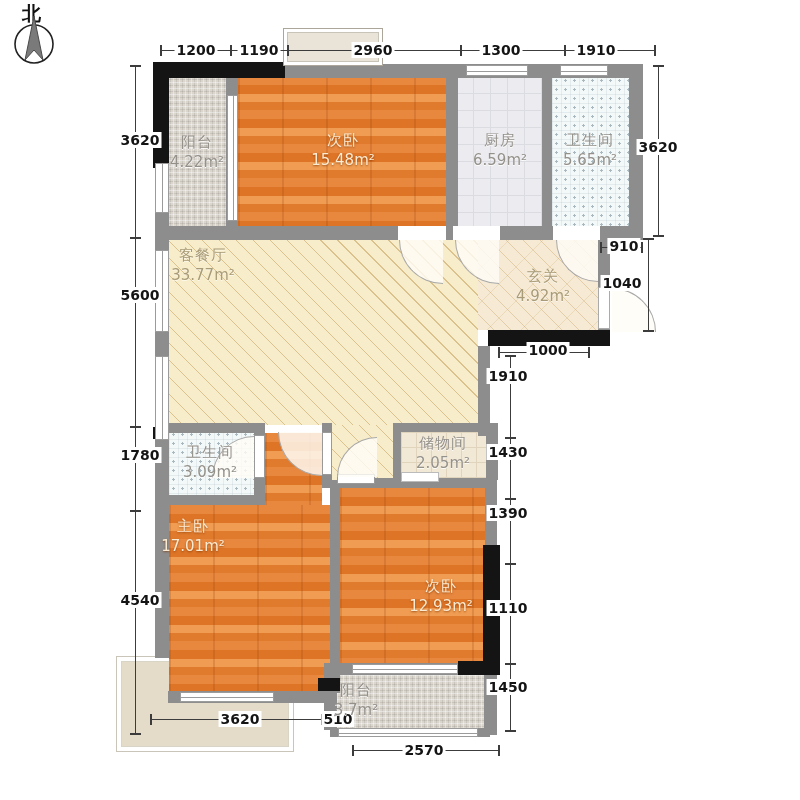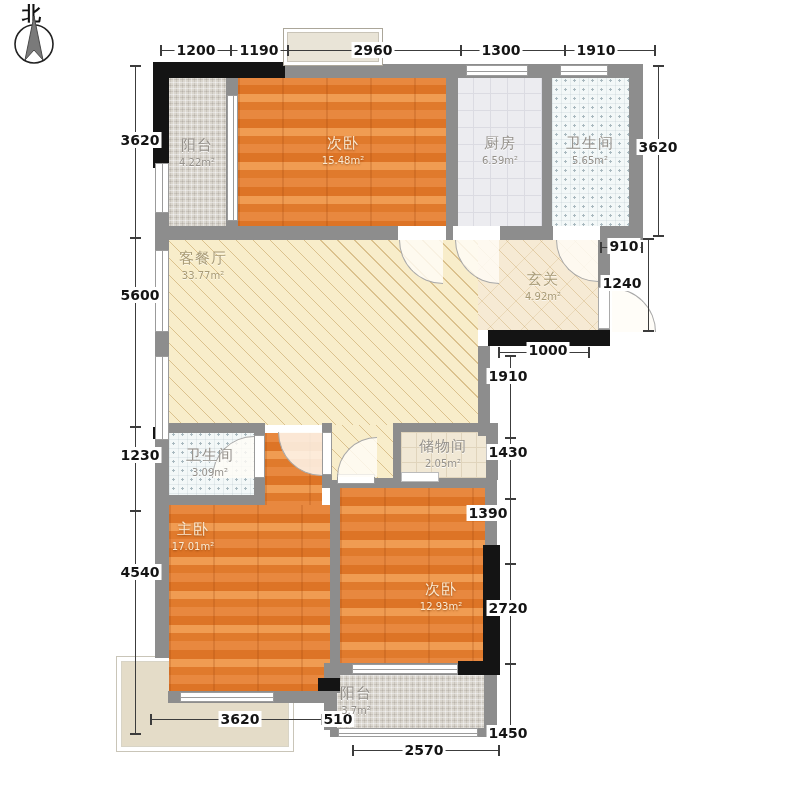--- a/index.html
+++ b/index.html
@@ -47,21 +47,21 @@
   .window.h::after{left:0;right:0;top:50%;height:1px;}
   .window.v::after{top:0;bottom:0;left:50%;width:1px;}
   .leaf{background:#fff;border:1px solid #999;}
   .arc{background:rgba(255,253,246,0.82);}
   .arc.bl{border-bottom-left-radius:100%;border-left:1.5px solid #A8A8A8;border-bottom:1.5px solid #A8A8A8;}
   .arc.tl{border-top-left-radius:100%;border-left:1.5px solid #A8A8A8;border-top:1.5px solid #A8A8A8;}
   .arc.tr{border-top-right-radius:100%;border-right:1.5px solid #A8A8A8;border-top:1.5px solid #A8A8A8;}
   
   .rlabel{position:absolute;text-align:center;line-height:1.3;transform:translate(-50%,-50%);white-space:nowrap;z-index:30;}
   .rlabel .nm{display:block;font-size:15px;letter-spacing:1px;}
-  .rlabel .ar{display:block;font-size:10px;}
+  .rlabel .ar{display:block;font-size:15px;}
   .on-wood{color:#FBEBD3;text-shadow:0 1px 2px rgba(125,55,5,0.7);}
   .on-light{color:#94908A;text-shadow:0 1px 0 rgba(255,255,255,0.85);}
   .on-beige{color:#A89B77;text-shadow:0 1px 0 rgba(255,255,255,0.6);}
   
   .dline{position:absolute;background:#3C3C3C;z-index:20;}
   .tick{position:absolute;background:#3C3C3C;z-index:20;}
   .dlabel{position:absolute;font-weight:bold;font-size:14px;color:#141414;background:#fff;
           padding:0 2px;transform:translate(-50%,-50%);white-space:nowrap;z-index:25;}
   .z1{z-index:1}.z2{z-index:2}.z3{z-index:3}.z4{z-index:4}.z5{z-index:5}
   #north-label{position:absolute;left:22px;top:1px;font-size:19px;font-weight:bold;color:#111;z-index:30;}
@@ -220,55 +220,55 @@
   <div class="dlabel" style="left:596px;top:50px">1910</div>
 
   <div class="dline" style="left:135px;top:65px;width:1px;height:670px"></div>
   <div class="tick" style="left:130px;top:65px;width:11px;height:2px"></div>
   <div class="tick" style="left:130px;top:237px;width:11px;height:2px"></div>
   <div class="tick" style="left:130px;top:426px;width:11px;height:2px"></div>
   <div class="tick" style="left:130px;top:510px;width:11px;height:2px"></div>
   <div class="tick" style="left:130px;top:733px;width:11px;height:2px"></div>
   <div class="dlabel" style="left:140px;top:140px">3620</div>
   <div class="dlabel" style="left:140px;top:295px">5600</div>
-  <div class="dlabel" style="left:140px;top:455px">1230</div>
-  <div class="dlabel" style="left:140px;top:572px">4540</div>
+  <div class="dlabel" style="left:140px;top:455px">1780</div>
+  <div class="dlabel" style="left:140px;top:600px">4540</div>
 
   <div class="dline" style="left:658px;top:65px;width:1px;height:172px"></div>
   <div class="tick" style="left:653px;top:65px;width:11px;height:2px"></div>
   <div class="tick" style="left:653px;top:235px;width:11px;height:2px"></div>
   <div class="dlabel" style="left:658px;top:147px">3620</div>
 
   <div class="dline" style="left:600px;top:247px;width:43px;height:1px"></div>
   <div class="tick" style="left:600px;top:242px;width:2px;height:11px"></div>
   <div class="tick" style="left:641px;top:242px;width:2px;height:11px"></div>
   <div class="dlabel" style="left:624px;top:246px">910</div>
 
   <div class="dline" style="left:648px;top:238px;width:1px;height:94px"></div>
   <div class="tick" style="left:643px;top:238px;width:11px;height:2px"></div>
   <div class="tick" style="left:643px;top:330px;width:11px;height:2px"></div>
-  <div class="dlabel" style="left:622px;top:283px">1240</div>
+  <div class="dlabel" style="left:622px;top:283px">1040</div>
 
   <div class="dline" style="left:498px;top:352px;width:92px;height:1px"></div>
   <div class="tick" style="left:498px;top:347px;width:2px;height:11px"></div>
   <div class="tick" style="left:588px;top:347px;width:2px;height:11px"></div>
   <div class="dlabel" style="left:548px;top:350px">1000</div>
 
   <div class="dline" style="left:510px;top:355px;width:1px;height:377px"></div>
   <div class="tick" style="left:505px;top:355px;width:11px;height:2px"></div>
   <div class="tick" style="left:505px;top:437px;width:11px;height:2px"></div>
   <div class="tick" style="left:505px;top:498px;width:11px;height:2px"></div>
   <div class="tick" style="left:505px;top:563px;width:11px;height:2px"></div>
   <div class="tick" style="left:505px;top:663px;width:11px;height:2px"></div>
   <div class="tick" style="left:505px;top:730px;width:11px;height:2px"></div>
   <div class="dlabel" style="left:508px;top:376px">1910</div>
   <div class="dlabel" style="left:508px;top:452px">1430</div>
-  <div class="dlabel" style="left:488px;top:513px">1390</div>
-  <div class="dlabel" style="left:508px;top:608px">2720</div>
-  <div class="dlabel" style="left:508px;top:733px">1450</div>
+  <div class="dlabel" style="left:508px;top:513px">1390</div>
+  <div class="dlabel" style="left:508px;top:608px">1110</div>
+  <div class="dlabel" style="left:508px;top:687px">1450</div>
 
   <div class="dline" style="left:150px;top:719px;width:202px;height:1px"></div>
   <div class="tick" style="left:150px;top:714px;width:2px;height:11px"></div>
   <div class="tick" style="left:321px;top:714px;width:2px;height:11px"></div>
   <div class="tick" style="left:350px;top:714px;width:2px;height:11px"></div>
   <div class="dlabel" style="left:240px;top:719px">3620</div>
   <div class="dlabel" style="left:338px;top:719px">510</div>
   <div class="dline" style="left:352px;top:750px;width:148px;height:1px"></div>
   <div class="tick" style="left:352px;top:745px;width:2px;height:11px"></div>
   <div class="tick" style="left:498px;top:745px;width:2px;height:11px"></div>

